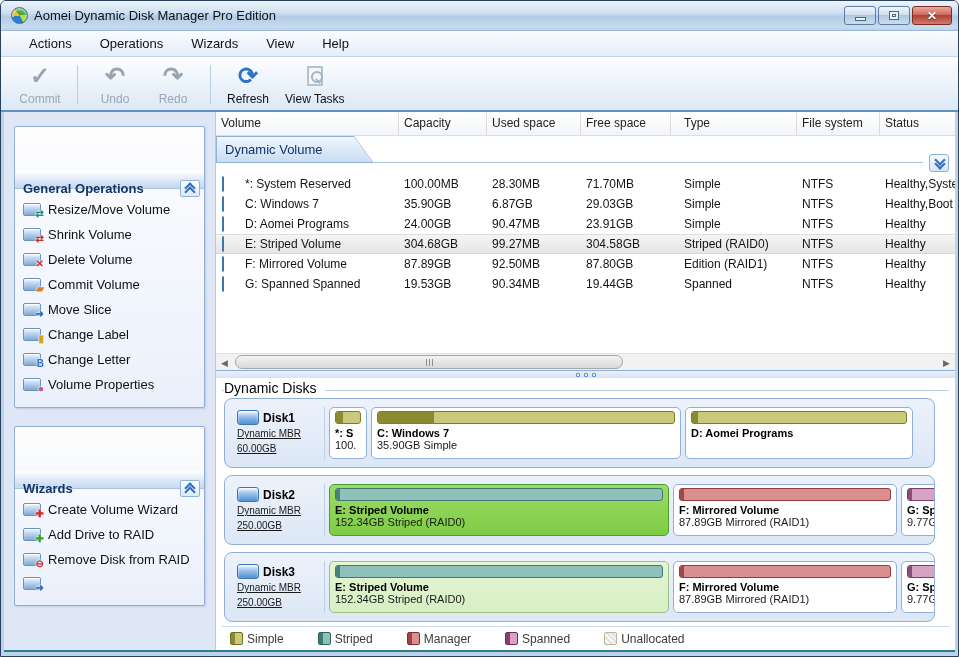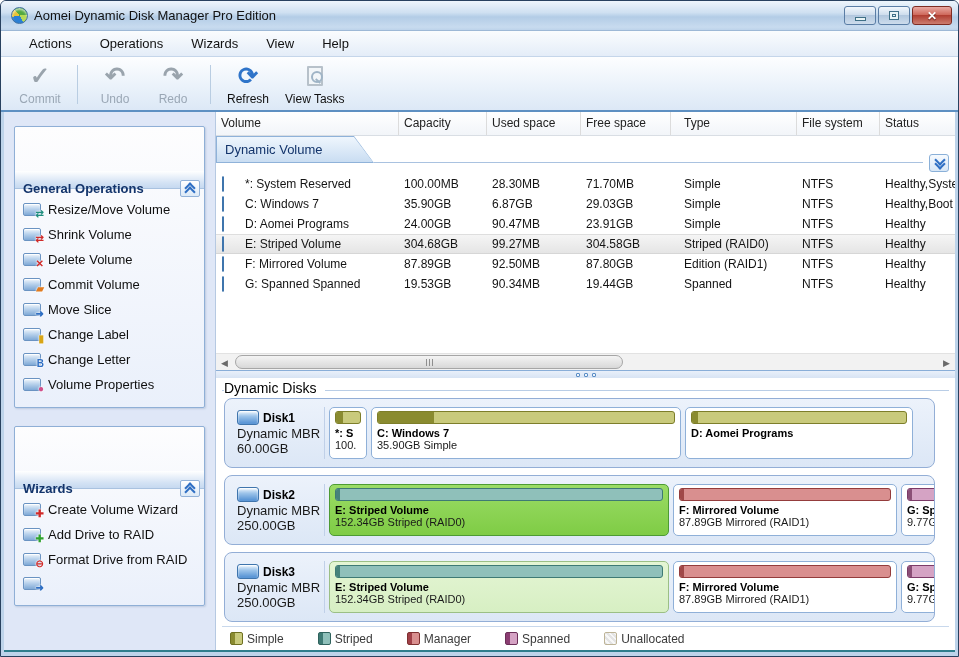--- a/index.html
+++ b/index.html
@@ -110,21 +110,21 @@
   
   .bottom-pane { flex:1; background:#fff; padding:2px 6px 0 6px; display:flex; flex-direction:column; overflow:hidden; }
   .dd-titlebox { position:relative; border-top:1px solid #b9cde6; margin-top:10px; padding:2px 0 2px 0; }
   .dd-title { position:absolute; top:-11px; left:2px; background:#fff; padding-right:8px; font-size:14px; color:#000; }
   .disk-row { height:70px; margin:3px 14px 4px 2px; border:1px solid #93aed6; border-radius:8px;
     background:linear-gradient(#ecf2fb,#dce7f6); display:flex; align-items:stretch; padding:8px; overflow:hidden; }
   .disk-label { width:92px; flex:0 0 92px; padding:3px 2px 0 4px; border-right:1px solid #c0d0e8; }
   .disk-name-line { display:flex; align-items:center; gap:4px; }
   .disk-ico { width:22px; height:15px; border-radius:3px; background:linear-gradient(#eef6fd,#9dc4ea 40%,#4f8ed2); border:1px solid #3f75ad; box-shadow:inset 0 1px 2px #fff; }
   .disk-name { font-size:12px; font-weight:bold; color:#000; }
-  .disk-meta { font-size:13px; color:#1a1a1a; margin-top:2px; line-height:13px; }
+  .disk-meta { font-size:10px; color:#1a1a1a; margin-top:2px; line-height:13px;text-decoration:underline; }
   .vol-block { margin-left:4px; border:1px solid #8fb0d8; border-radius:5px; background:#fff; padding:3px 5px 0 5px; overflow:hidden; flex:0 0 auto; }
   .vol-block .cap-bar { height:13px; border-radius:3px; position:relative; overflow:hidden; margin-bottom:3px; }
   .vol-label { font-size:11px; font-weight:bold; color:#000; white-space:nowrap; margin-top:2px; }
   .vol-info { font-size:11px; color:#1a1a1a; white-space:nowrap; }
   .w-sr { width:38px; } .w-c { width:310px; } .w-un { width:42px; } .w-d { width:228px; }
   .w-e { width:340px; } .w-f { width:224px; } .w-g { width:70px; }
 
   .bar-simple { border:1px solid #7d7e2a; background:#c9ca7c; }
   .bar-simple .fill { position:absolute; left:0; top:0; bottom:0; background:#8a8b30; }
   .bar-striped { border:1px solid #3e7a74; background:#8fc0ba; }
@@ -285,21 +285,21 @@
           <div class="op-item">
             <span class="op-ico">
                 <span class="badge b-green">✚</span>
               </span>
             <span>Add Drive to RAID</span>
           </div>
           <div class="op-item">
             <span class="op-ico">
                 <span class="badge b-red">⊖</span>
               </span>
-            <span>Format Drive from RAID</span>
+            <span>Remove Disk from RAID</span>
           </div>
           <div class="op-item">
             <span class="op-ico">
                 <span class="badge b-blue">➜</span>
               </span>
           </div>
         </div>
       </div>
     </div>
 

